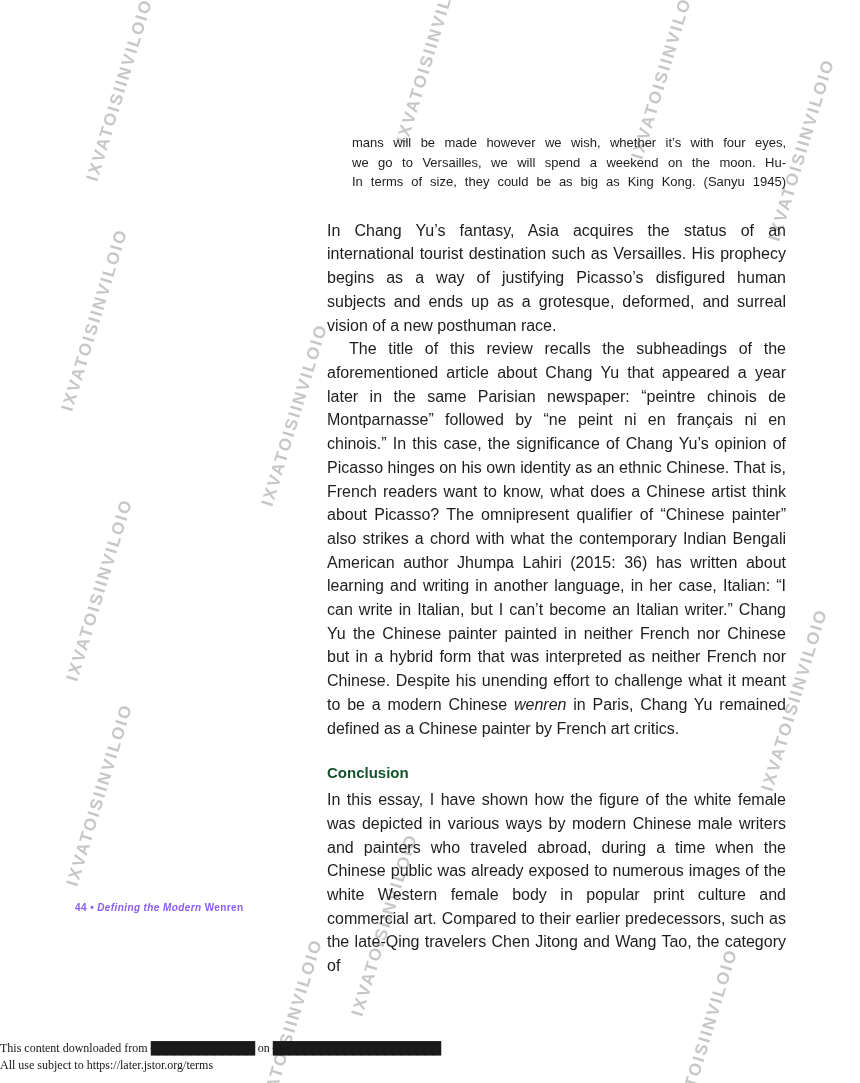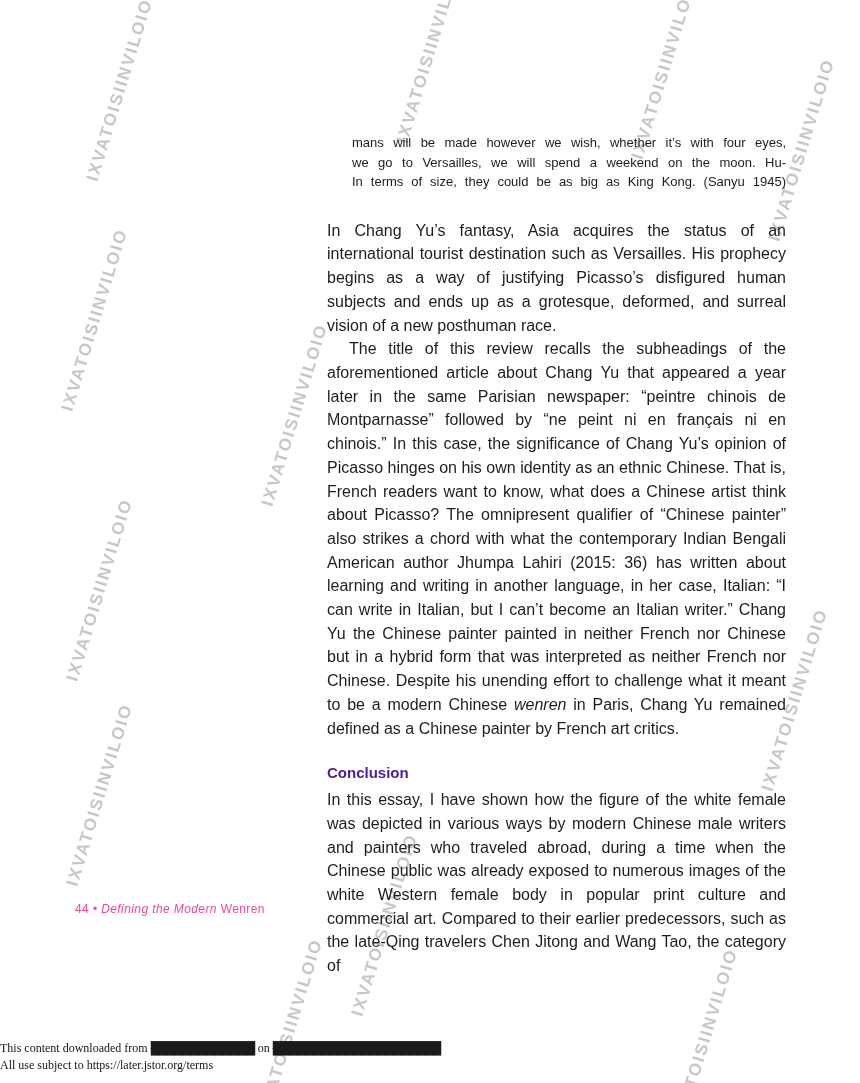--- a/index.html
+++ b/index.html
@@ -19,25 +19,25 @@
   
   .content { position:absolute; z-index:1; left:327px; top:133px; width:459px; }
 
   .quote { margin:0 0 27px 25px; font-size:13px; line-height:19.6px; }
   .quote .qline { text-align:justify; text-align-last:justify; }
 
   p.body { margin:0; font-size:16px; line-height:23.7px; text-align:justify; }
   p.indent { text-indent:22px; }
   .em { font-style:italic; }
 
-  h2.conclusion { margin:24px 0 7px 0; font-size:15px; font-weight:700; color:#4c1d95; }
+  h2.conclusion { margin:24px 0 7px 0; font-size:15px; font-weight:700; color:#14532d; }
 
   .running-footer {
     position:absolute; z-index:1; left:75px; top:902px;
-    font-size:12px; font-weight:400; letter-spacing:0.4px; color:#ec4899;
+    font-size:10px; font-weight:700; letter-spacing:0.4px; color:#8b5cf6;
   }
   .running-footer .it { font-style:italic; }
 
   .jstor {
     position:absolute; z-index:1; left:0; width:755px; top:1040px;
     text-align:left; font-family:"Liberation Serif", serif;
     font-size:12px; color:#151515;
   }
   .jstor .line { line-height:17px; }
   .redacted { text-decoration:line-through; letter-spacing:-0.5px; color:#1a1a1a; }

